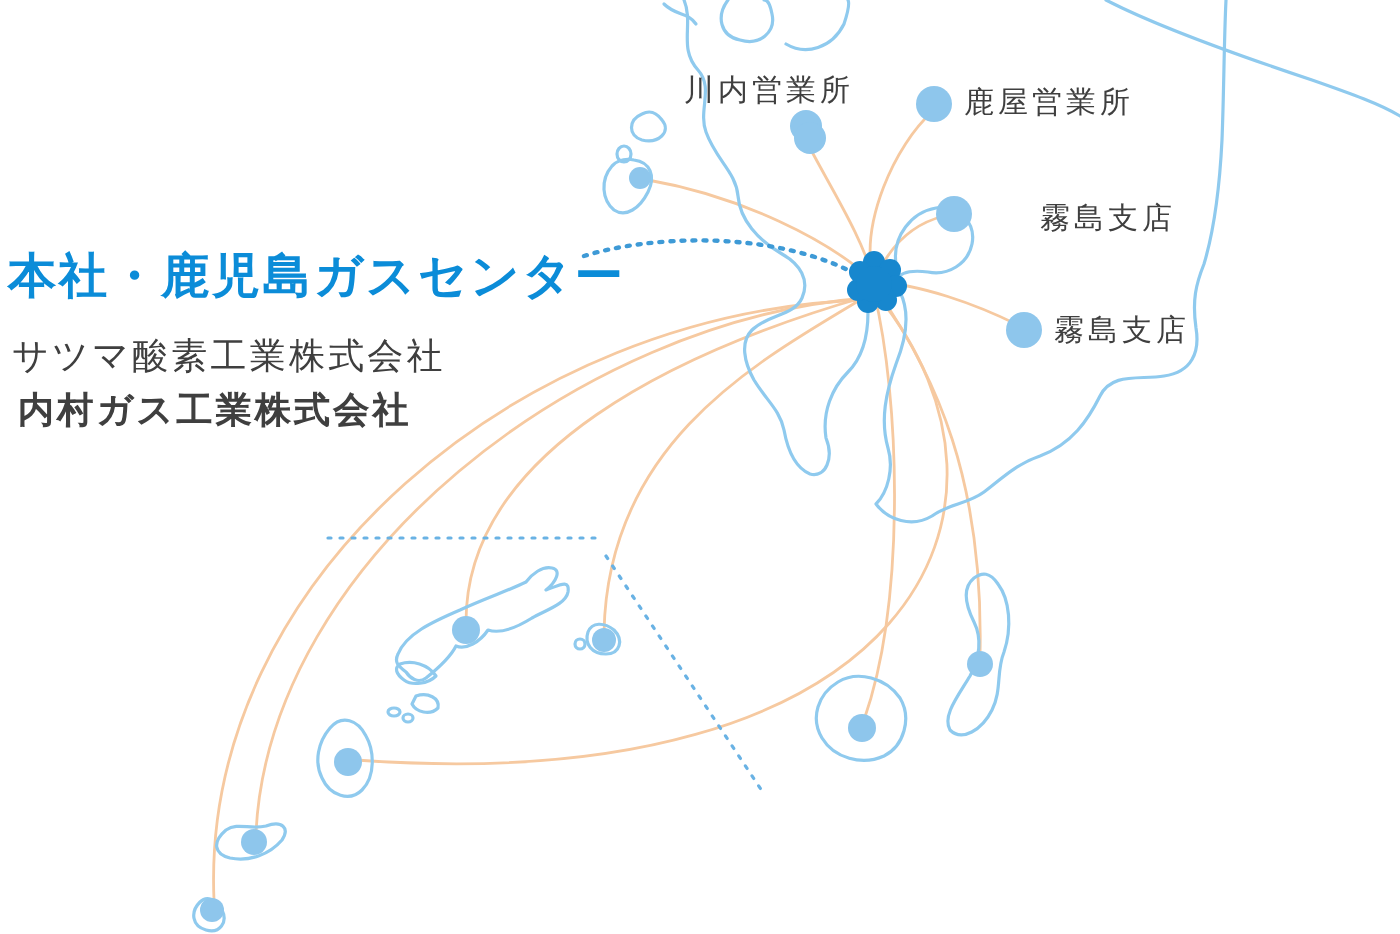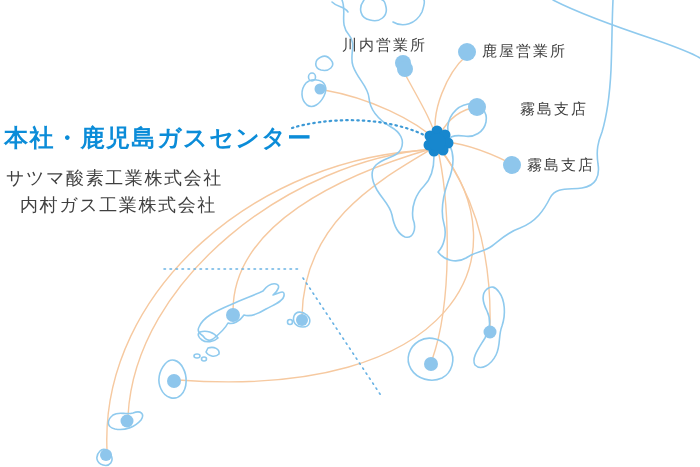--- a/index.html
+++ b/index.html
@@ -116,15 +116,15 @@
   </svg>
 
   <div class="label office-label" style="left:342px;top:36px;">川内営業所</div>
   <div class="label office-label" style="left:482px;top:42px;">鹿屋営業所</div>
   <div class="label office-label" style="left:520px;top:100px;">霧島支店</div>
   <div class="label office-label" style="left:527px;top:156px;">霧島支店</div>
 
   <div class="label hq-title" style="left:4px;top:122px;">本社・鹿児島ガスセンター</div>
 
   <div class="label company" style="left:6px;top:166px;">サツマ酸素工業株式会社</div>
-  <div class="label company" style="left:20px;top:193px;">内村ガス工業株式会社</div>
+  <div class="label company" style="left:9px;top:193px;font-weight:bold;">内村ガス工業株式会社</div>
 
 </div>
 
 </body></html>

